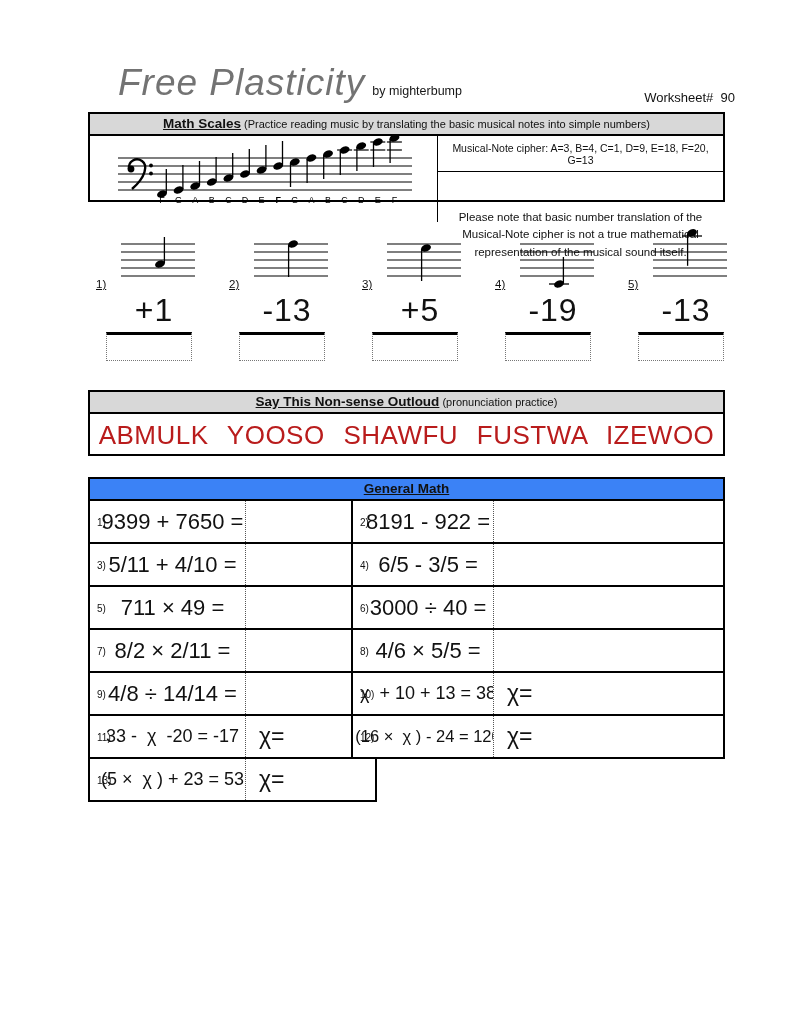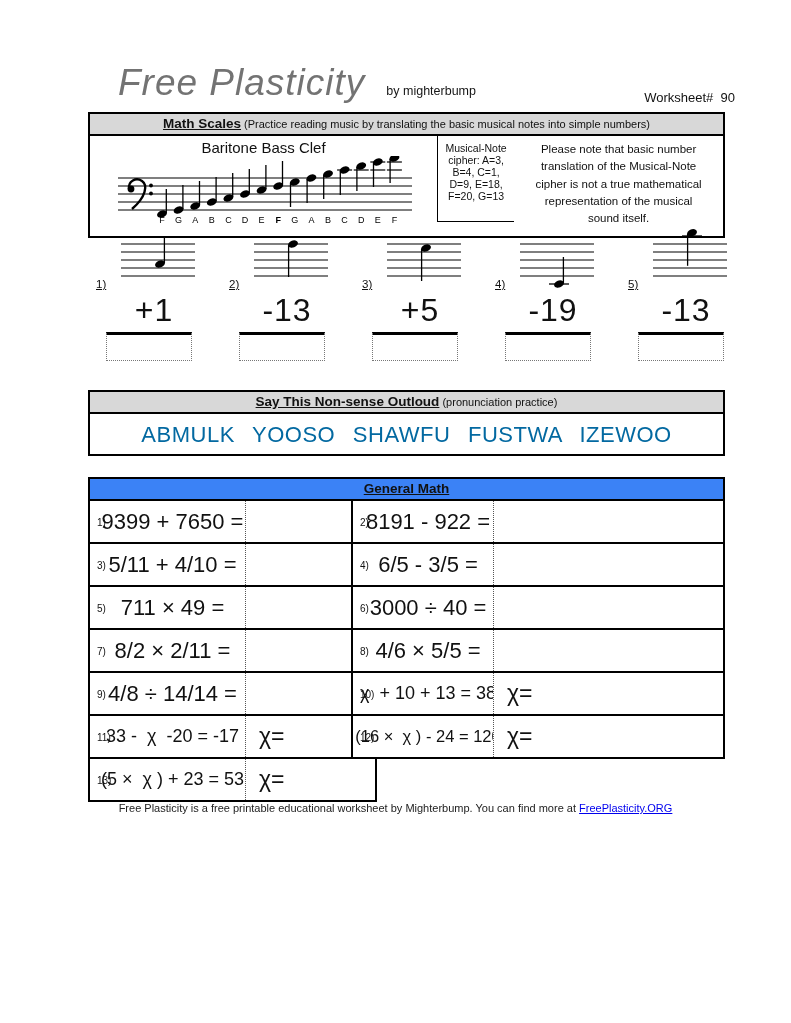--- a/index.html
+++ b/index.html
@@ -4,48 +4,48 @@
 <style>
   html,body{margin:0;padding:0;background:#888;}
   .page{
     position:relative; width:791px; height:1023px; background:#ffffff;
     font-family:"Liberation Sans", sans-serif; color:#111; margin:0 auto;
     overflow:hidden;
   }
   
   .title-row{position:absolute; left:118px; top:62px; display:flex; align-items:baseline;}
   .main-title{font-size:37px; font-style:italic; letter-spacing:1px; color:#737373;}
-  .byline{font-size:12.5px; margin-left:21px; color:#161616;}
+  .byline{font-size:12.5px; margin-left:7px; color:#161616;}
   .worksheet-no{position:absolute; right:56px; top:90px; font-size:13px; white-space:pre;}
   
   .section{position:absolute; left:88px; width:637px; border:2px solid #000; box-sizing:border-box;}
   .sec-header{background:#d8d8d8; border-bottom:2px solid #000; text-align:center; padding:2px 0 3px 0; font-size:12.5px;}
   .sec-title{font-weight:bold; text-decoration:underline; font-size:13.5px;}
   .sec-note{font-size:11px;}
   
-  #scales{top:112px; height:126px;}
+  #scales{top:112px; height:90px;}
   .scales-body{display:flex; height:86px;}
   .sc-left{width:348px; border-right:1.5px solid #000; box-sizing:border-box; text-align:center;}
   .staff-title{font-size:15px; padding-top:3px;}
-  .sc-right{flex:1; display:flex; flex-direction:row;}
+  .sc-right{flex:1; display:flex; flex-direction:column;gap:32px;}
   .cipher{border-bottom:1.5px solid #000; font-size:10.5px; text-align:center; padding:6px 2px 5px 2px;}
   .disclaimer{font-size:11.5px; text-align:center; padding:5px 16px; line-height:1.5;}
   
   #mini-problems{position:absolute; left:88px; top:226px; width:637px; height:144px;}
   .mini-block{position:absolute; top:0; width:133px; height:144px;}
   .mini-label{position:absolute; left:8px; top:52px; font-size:11.5px; text-decoration:underline;}
   .mini-staff{position:absolute; left:30px; top:0;}
   .mini-value{position:absolute; left:18px; top:66px; width:96px; text-align:center; font-size:32px; letter-spacing:1px;}
   .mini-box{position:absolute; left:18px; top:106px; width:86px; height:29px;
     border-top:3.5px solid #000; border-left:1.5px dotted #777; border-right:1.5px dotted #777; border-bottom:1.5px dotted #777;
     box-sizing:border-box; background:#fff;}
   
   #nonsense{top:390px; height:66px;}
   .words{height:42px; display:flex; align-items:center; justify-content:center;
-    font-size:22px; word-spacing:11px; letter-spacing:0.5px; color:#0369a1;}
+    font-size:26px; word-spacing:11px; letter-spacing:0.5px; color:#b91c1c;}
   
   #gm{position:absolute; left:88px; top:477px; width:637px;}
   .gm-header{background:#3b82f6; border:2px solid #000; box-sizing:border-box; text-align:center;
     font-weight:bold; text-decoration:underline; font-size:13.5px; padding:2px 0 3px 0;}
   .gm-row{display:grid; grid-template-columns:155px 106px 142px 226px; height:43px;
     border-left:2px solid #000; border-right:2px solid #000; border-bottom:2px solid #000; box-sizing:border-box; width:637px;}
   .gm-row.last{grid-template-columns:155px 106px; width:289px;}
   .gm-cell{position:relative; display:flex; align-items:center; justify-content:center; overflow:hidden;}
   .gm-cell.acell{border-left:1.5px dotted #555; justify-content:flex-start;}
   .gm-cell.pright{border-left:2px solid #000;}
@@ -68,21 +68,20 @@
     <span class="byline">by mighterbump</span>
   </div>
   <div class="worksheet-no">Worksheet#  90</div>
 
   <div class="section" id="scales">
     <div class="sec-header">
       <span class="sec-title">Math Scales</span><span class="sec-note"> (Practice reading music by translating the basic musical notes into simple numbers)</span>
     </div>
     <div class="scales-body">
       <div class="sc-left">
-        <div class="staff-title">Baritone Bass Clef</div>
         <div id="main-staff"><svg width="320" height="70" viewBox="0 0 320 70">
               <line x1="14" y1="22" x2="308" y2="22" stroke="#000" stroke-width="1.2"></line>
               <line x1="14" y1="30" x2="308" y2="30" stroke="#000" stroke-width="1.2"></line>
               <line x1="14" y1="38" x2="308" y2="38" stroke="#000" stroke-width="1.2"></line>
               <line x1="14" y1="46" x2="308" y2="46" stroke="#000" stroke-width="1.2"></line>
               <line x1="14" y1="54" x2="308" y2="54" stroke="#000" stroke-width="1.2"></line>
               <circle cx="27" cy="33" r="3.4" fill="#000"></circle>
               <path d="M25,33 C24,25 32,21 38,25 C44,29 42,41 28,53" stroke="#000" stroke-width="2.4" fill="none"></path>
               <circle cx="47" cy="29.5" r="1.9" fill="#000"></circle>
               <circle cx="47" cy="37.5" r="1.9" fill="#000"></circle>
@@ -314,17 +313,14 @@
             <span class="pnum">13)</span>
             <span class="ptext sm">(5 ×  χ ) + 23 = 53</span>
           </div>
           <div class="gm-cell acell">
             <span class="atext">χ=</span>
           </div>
         </div>
       </div>
   </div>
 
-  <div class="footer">
-    <span>Free Plasticity is a free printable educational worksheet by Mighterbump. You can find more at </span><a>FreePlasticity.ORG</a>
-  </div>
 
 </div>
 
 </body></html>

